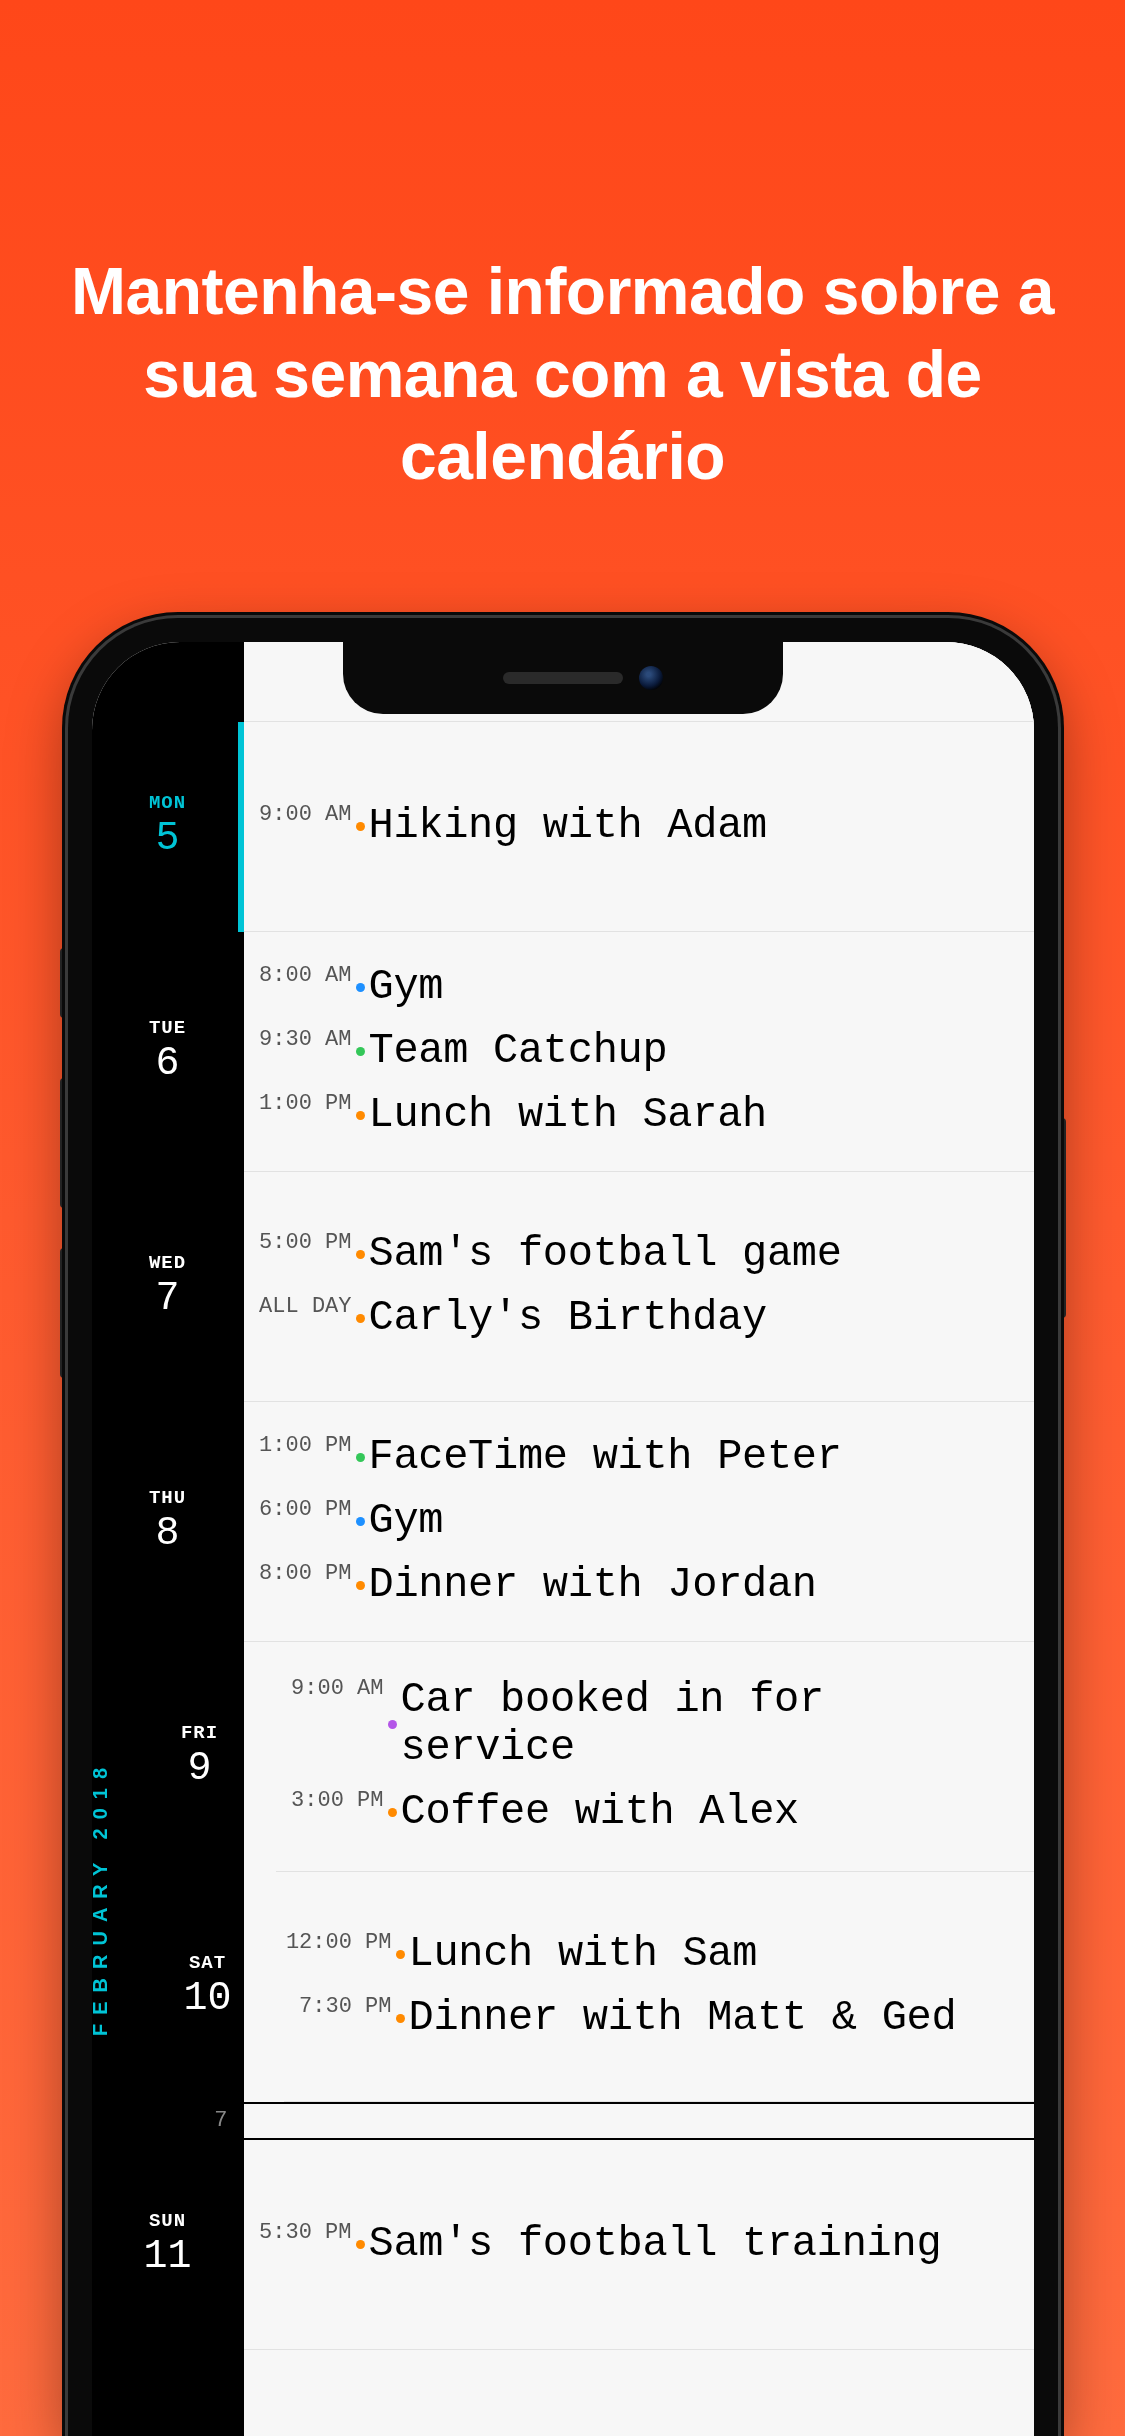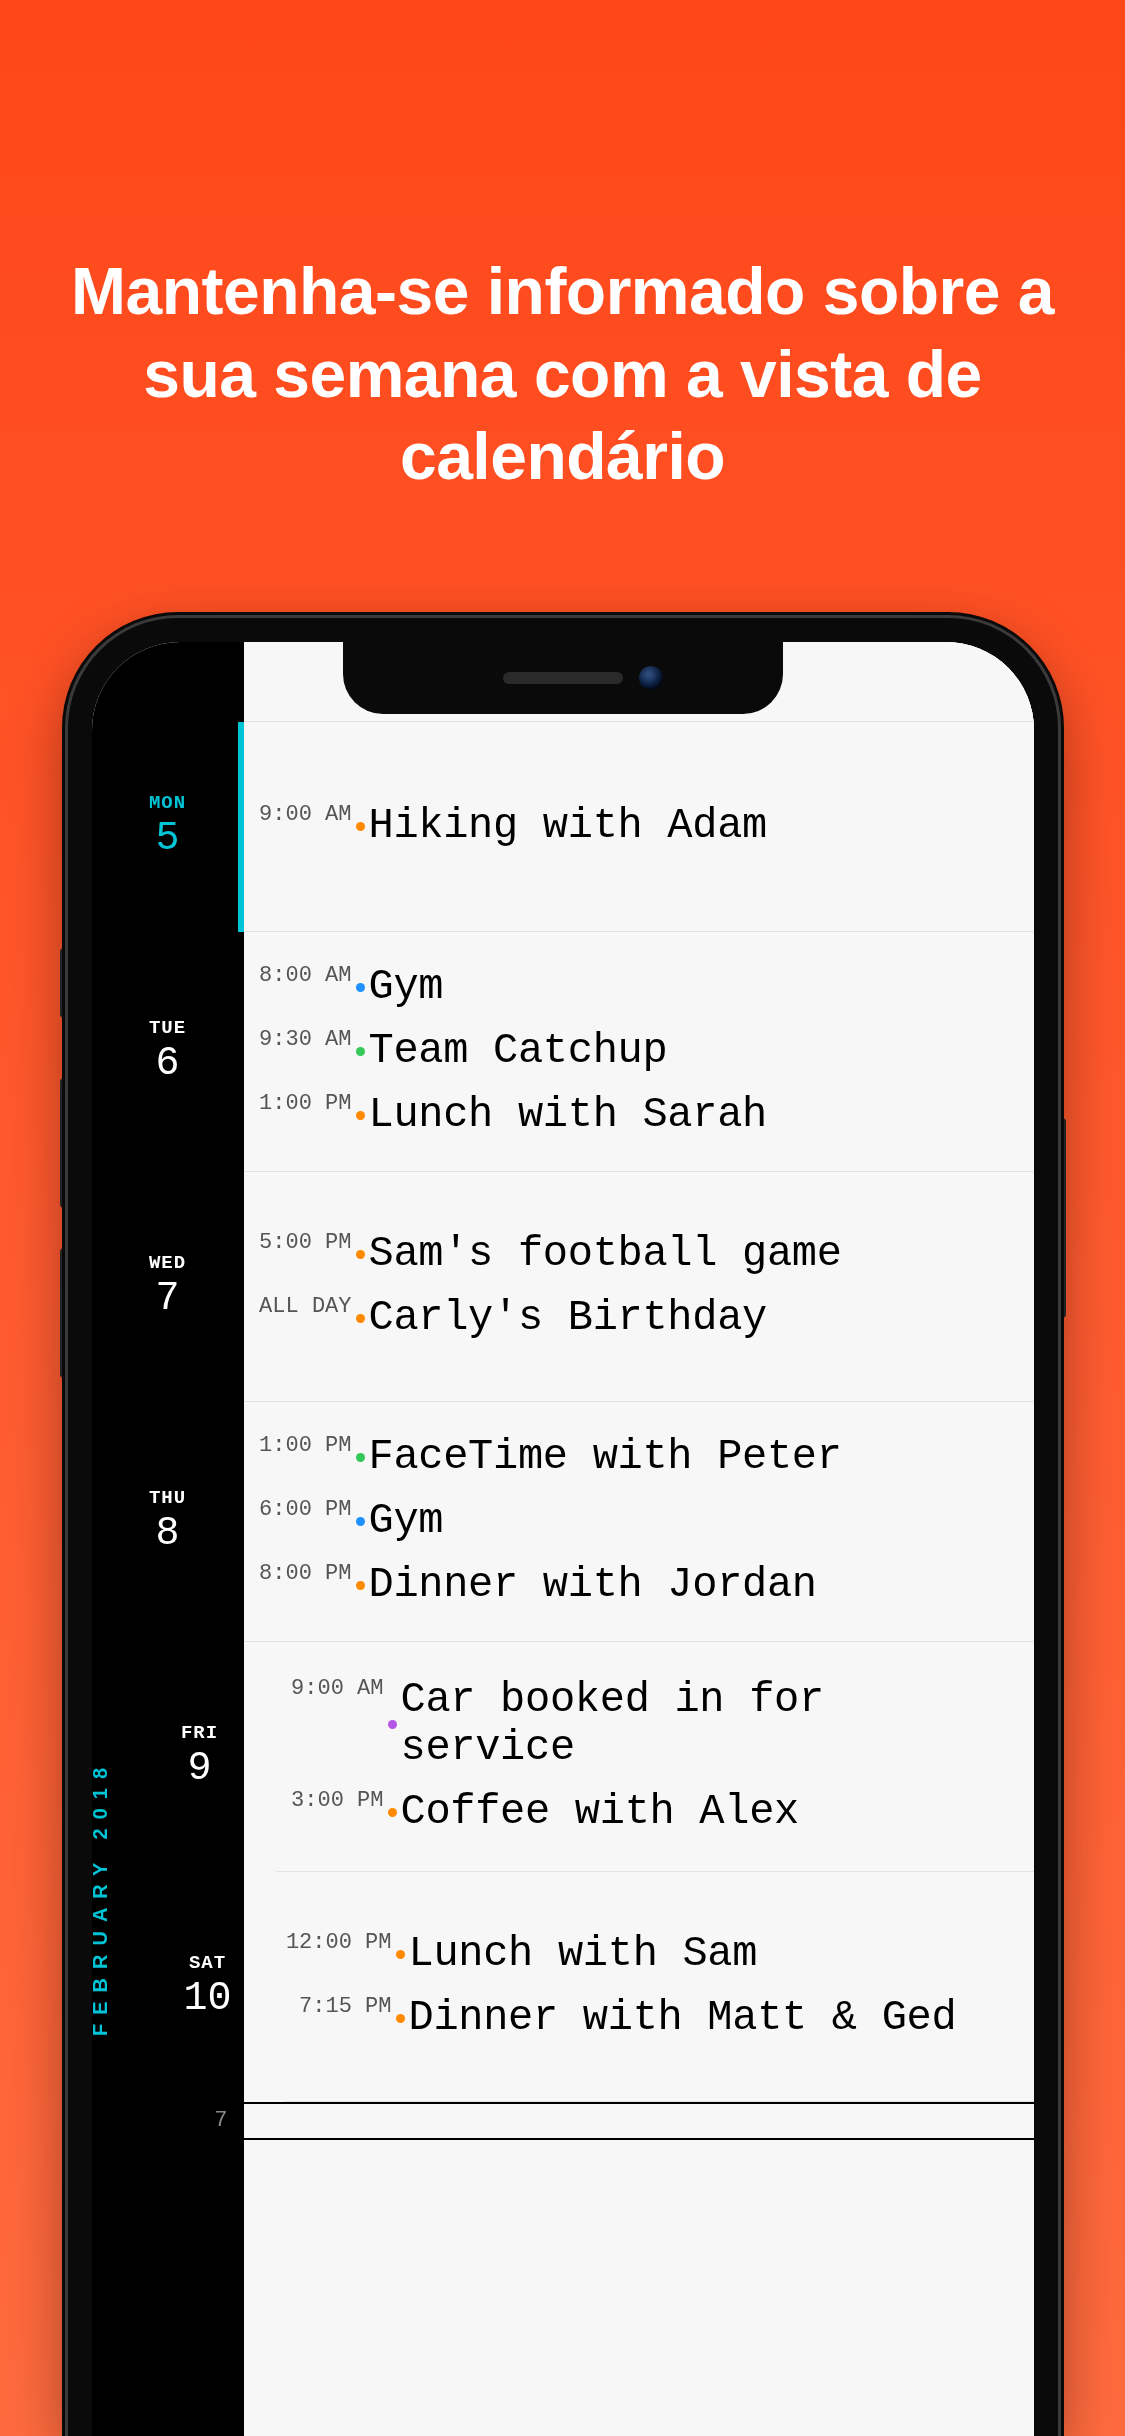--- a/index.html
+++ b/index.html
@@ -339,28 +339,41 @@
                   <div class="dow">SAT</div>
                   <div class="dnum">10</div>
                 </div>
                 <div class="events">
                   <div class="event">
                     <div class="time">12:00 PM</div>
                     <div class="dot orange"></div>
                     <div class="title">Lunch with Sam</div>
                   </div>
                   <div class="event">
-                    <div class="time">7:15 PM</div>
+                    <div class="time">7:30 PM</div>
                     <div class="dot orange"></div>
                     <div class="title">Dinner with Matt &amp; Ged</div>
                   </div>
                 </div>
               </div>
               <div class="week-divider">
                 <div class="week-num-gutter">7</div>
+              </div>
+              <div class="day" style="min-height: 210px;">
+                <div class="day-label">
+                  <div class="dow">SUN</div>
+                  <div class="dnum">11</div>
+                </div>
+                <div class="events">
+                  <div class="event">
+                    <div class="time">5:30 PM</div>
+                    <div class="dot orange"></div>
+                    <div class="title">Sam's football training</div>
+                  </div>
+                </div>
               </div>
             </div>
         </div>
       </div>
 
     </div>
   </div>
 </div>
 
 </body></html>

